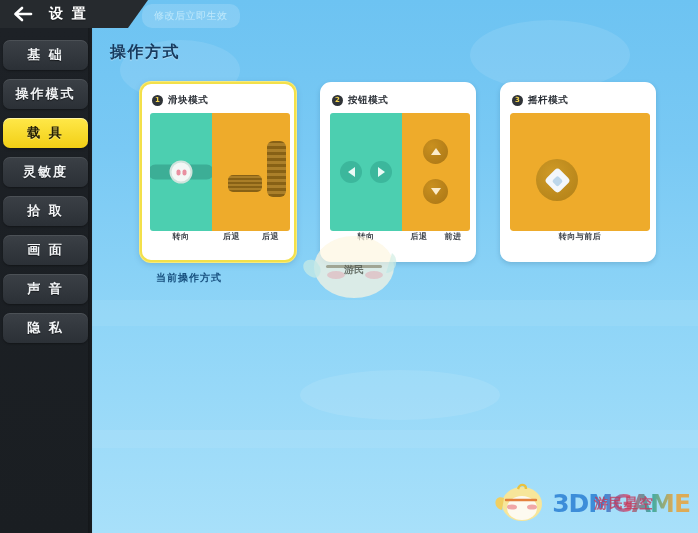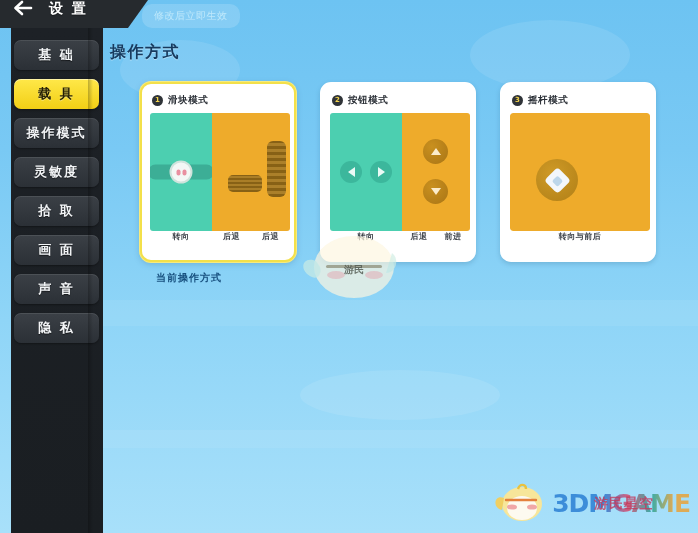--- a/index.html
+++ b/index.html
@@ -18,42 +18,42 @@
 
   
   .topbar {
     position: absolute; top: 0; left: 0; width: 698px; height: 28px;
     z-index: 12;
   }
   .topbar-tab {
     position: absolute; top: 0; left: 0; height: 28px; width: 148px;
     background: #262a2e;
     clip-path: polygon(0 0, 148px 0, 128px 28px, 0 28px);
-    display: flex; 
+    display: flex; align-items: center;
   }
   .back-arrow {
     margin-left: 13px; width: 22px; height: 16px; position: relative;
   }
   .back-arrow svg { display: block; }
   .settings-title {
     margin-left: 14px; color: #ffffff; font-size: 14px; font-weight: bold;
     letter-spacing: 2px; text-shadow: 0 1px 1px rgba(0,0,0,0.4);
   }
   .hint-pill {
     position: absolute; top: 4px; left: 142px; height: 19px;
     padding: 12px 12px; border-radius: 10px;
     background: rgba(255,255,255,0.16);
     display: flex; align-items: center;
     color: #bfe8fb; font-size: 10px; letter-spacing: 0.5px;
     filter: blur(0.35px);
   }
 
   
   .sidebar {
-    position: absolute; top: 28px; left: 11px; width: 92px; height: 505px;
+    position: absolute; top: 28px; left: 0; width: 92px; height: 505px;
     background: linear-gradient(180deg, #1d2126 0%, #1a1e22 100%);
     padding-top: 12px;
     z-index: 11;
   }
   .side-item {
     position: relative;
     margin: 0 4px 9px 3px; height: 30px;
     border-radius: 7px;
     background: linear-gradient(180deg, #3b4046 0%, #2b3036 100%);
     box-shadow: inset 0 1px 0 rgba(255,255,255,0.09), 0 1px 2px rgba(0,0,0,0.35);
@@ -223,25 +223,25 @@
     </span>
     <span class="settings-title">设 置</span>
   </div>
   <div class="hint-pill">修改后立即生效</div>
 </div>
 
 <div class="sidebar">
   <div class="side-item">
       <span>基 础</span>
     </div>
+  <div class="side-item">
+      <span>操作模式</span>
+    </div>
   <div class="side-item active">
       <span>载 具</span>
-    </div>
-  <div class="side-item">
-      <span>操作模式</span>
     </div>
   <div class="side-item">
       <span>灵敏度</span>
     </div>
   <div class="side-item">
       <span>拾 取</span>
     </div>
   <div class="side-item">
       <span>画 面</span>
     </div>

